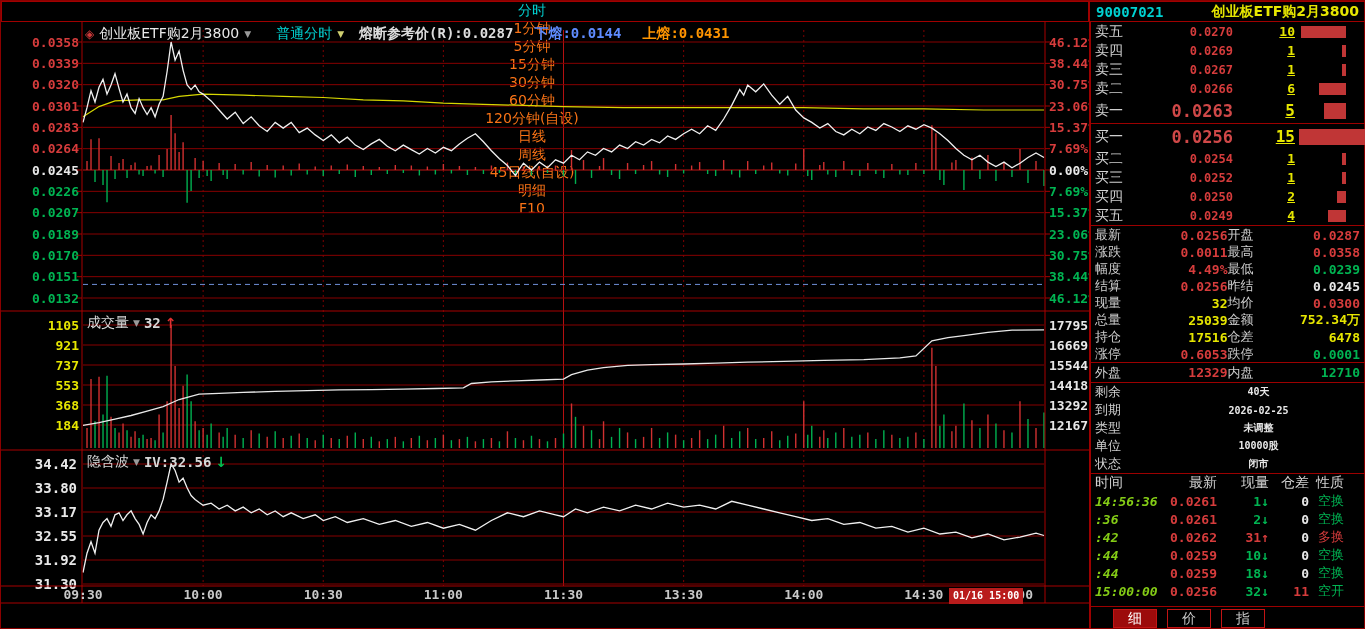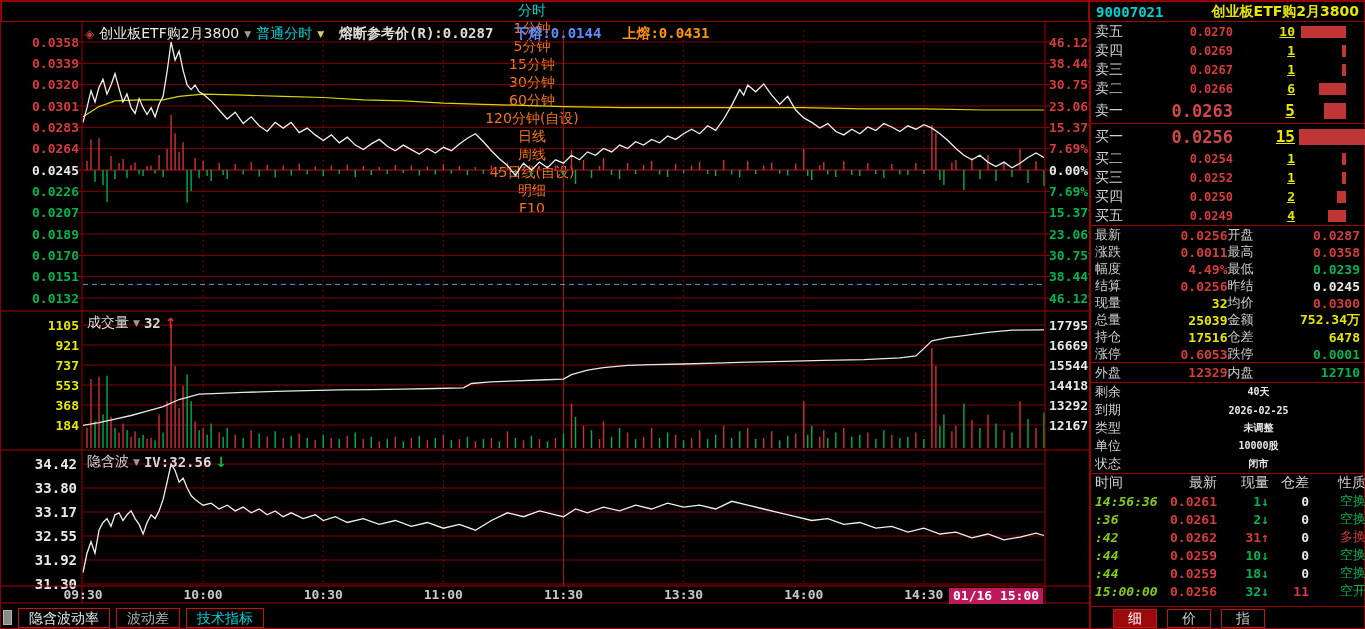--- a/index.html
+++ b/index.html
@@ -14,27 +14,27 @@
   .mi{color:#f97316;font-size:14px;white-space:nowrap;cursor:default;}
   .mi.active{color:#00d2d2;}
   .titlebox{position:absolute;left:1088px;top:0;width:277px;height:21px;border:1px solid #a00000;box-sizing:border-box;
         display:flex;justify-content:space-between;align-items:center;padding:0 6px;text-align:right;}
   .code{color:#00d2d2;font-size:14px;}
   .iname{color:#e6e600;font-size:14px;font-weight:bold;}
   
   svg#chart{position:absolute;left:0;top:21px;}
   .chead{position:absolute;left:84px;top:24px;display:flex;align-items:center;gap:5px;font-size:14px;white-space:nowrap;z-index:3;}
   .dia{color:#d03a3a;font-size:12px}.dd{color:#9a9a9a;font-size:9px}.dd.yel{color:#cfcf70}
-  .sym{color:#e8e8e8}.mode{color:#00d2d2;margin-left:0}.ref{color:#dcdcdc;margin-left:10px}
+  .sym{color:#e8e8e8}.mode{color:#00d2d2;margin-left:20px}.ref{color:#dcdcdc;margin-left:10px}
   .fuse-dn{color:#5f8cff;margin-left:16px}.fuse-up{color:#ff9500;margin-left:16px}
   .vhead,.ihead{position:absolute;left:86px;display:flex;align-items:center;gap:4px;color:#d8d8d8;font-size:14px;z-index:3;}
   .vhead{top:313px}.ihead{top:452px}
   .arr-up{color:#e03030;font-weight:bold}.arr-dn{color:#00c050;font-weight:bold}
-  .xhl{position:absolute;left:948px;top:587px;height:16px;line-height:16px;background:#be185d;color:#fff;
-       font-size:13px;padding:0 4px;z-index:3;}
+  .xhl{position:absolute;left:948px;top:587px;height:16px;line-height:16px;background:#b91c1c;color:#fff;
+       font-size:10px;padding:0 4px;z-index:3;}
   .ltabs{position:absolute;left:0;top:605px;width:1088px;height:23px;display:flex;align-items:center;gap:6px;padding-left:2px;box-sizing:border-box;}
   .scroll-stub{width:9px;height:15px;background:#8a8a8a;border:1px solid #b5b5b5;box-sizing:border-box;}
   .ltab{border:1px solid #c21414;padding:0 10px;height:18px;line-height:18px;font-size:14px;white-space:nowrap;}
   
   .rp{position:absolute;left:1088px;top:21px;width:277px;height:607px;border-left:2px solid #9c0000;box-sizing:border-box;
       display:flex;flex-direction:column;}
   .sep{border-top:1px solid #9c0000;}
   .ob-row{display:grid;grid-template-columns:46px 92px 62px 1fr;align-items:center;height:19px;padding:0 20px 0 4px;}
   .ob-row.big{height:25px;}
   .ob-name{color:#cfcfcf;font-size:14px;}
@@ -45,21 +45,21 @@
   .ob-barcell{display:flex;justify-content:flex-end;padding-left:4px;}
   .ob-bar{height:12px;background:#c03636;}
   .ob-row.big .ob-bar{height:16px;}
   .st-row{display:grid;grid-template-columns:42px 1fr 42px 1fr;align-items:center;height:17px;padding:0 6px 0 4px;}
   .st-l{color:#cfcfcf;font-size:13px;white-space:nowrap;}
   .st-v{text-align:right;font-size:13px;white-space:nowrap;}
   .pan-row{height:19px;}
   .in-row{display:grid;grid-template-columns:62px 1fr;align-items:center;height:18px;padding:0 6px 0 4px;}
   .in-v{text-align:center;font-size:10px;}
   .rp-ticks{flex:1;overflow:hidden;}
-  .tk-row{display:grid;grid-template-columns:66px 56px 52px 40px 1fr;align-items:center;height:18px;padding:0 0 0 4px;}
+  .tk-row{display:grid;grid-template-columns:66px 56px 52px 40px 1fr;align-items:center;height:18px;padding:0 22px 0 4px;}
   .tk-row span{text-align:right;white-space:nowrap;font-size:13px;}
   .tk-row span:first-child{text-align:left;}
   .tk-head span{color:#d0d0d0;font-size:14px;font-family:"DejaVu Sans","Liberation Sans",sans-serif;font-weight:normal;}
   .tk-time{color:#84cc16;font-style:italic;}
   .rtabs{height:22px;border-top:1px solid #9c0000;display:flex;align-items:center;gap:10px;padding-left:22px;}
   .rtab{border:1px solid #c21414;padding:0 14px;height:17px;line-height:17px;color:#c8c8c8;font-size:14px;}
   .rtab.ractive{background:#9c0b0b;color:#ffffff;}
 </style>
 </head>
 <body>
@@ -513,26 +513,20 @@
 
   <div class="ihead">
     <span>隐含波</span>
     <span class="dd">▼</span>
     <span class="num">IV:32.56</span>
     <span class="arr-dn">↓</span>
   </div>
 
   <div class="xhl num">01/16 15:00</div>
 
-  <div class="ltabs" id="ltabs">
-      <span class="scroll-stub"></span>
-      <span class="ltab c-white">隐含波动率</span>
-      <span class="ltab c-gray">波动差</span>
-      <span class="ltab c-cyan">技术指标</span>
-    </div>
 
   <div class="rp">
     <div id="ob-sell">
         <div class="ob-row">
           <span class="ob-name">卖五</span>
           <span class="ob-price num c-up">0.0270</span>
           <span class="ob-qty num">10</span>
           <span class="ob-barcell">
             <span class="ob-bar" style="width: 45px;"></span>
           </span>

